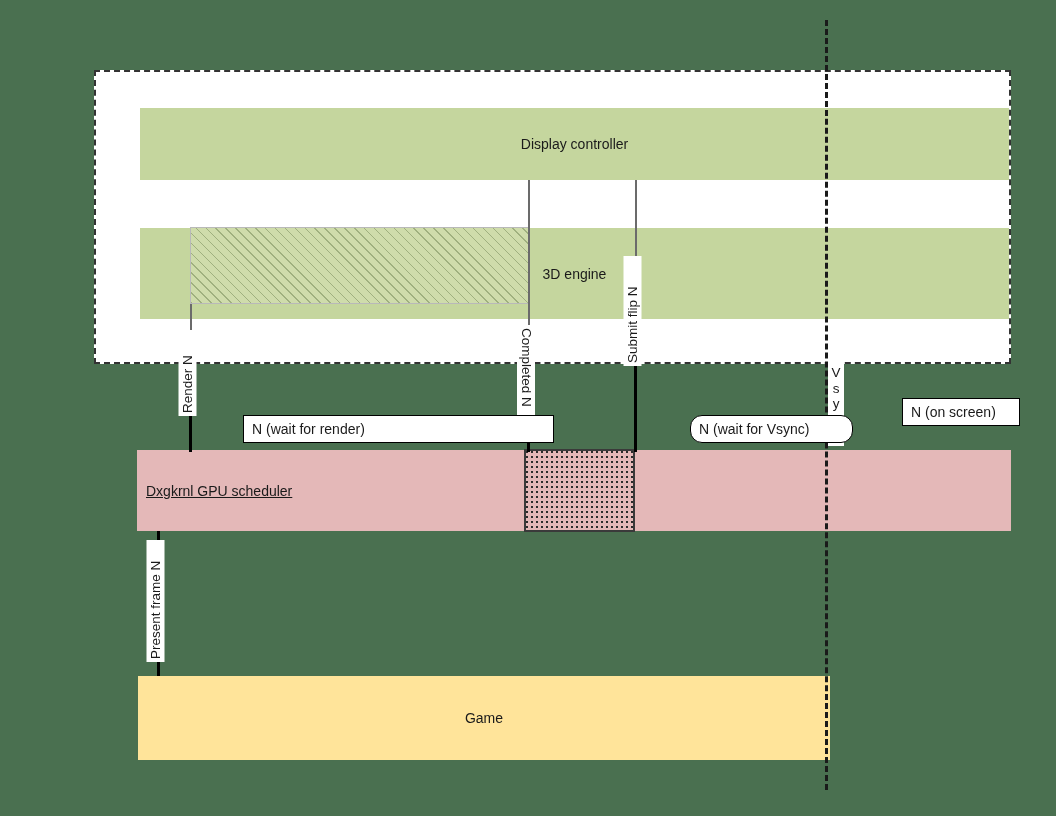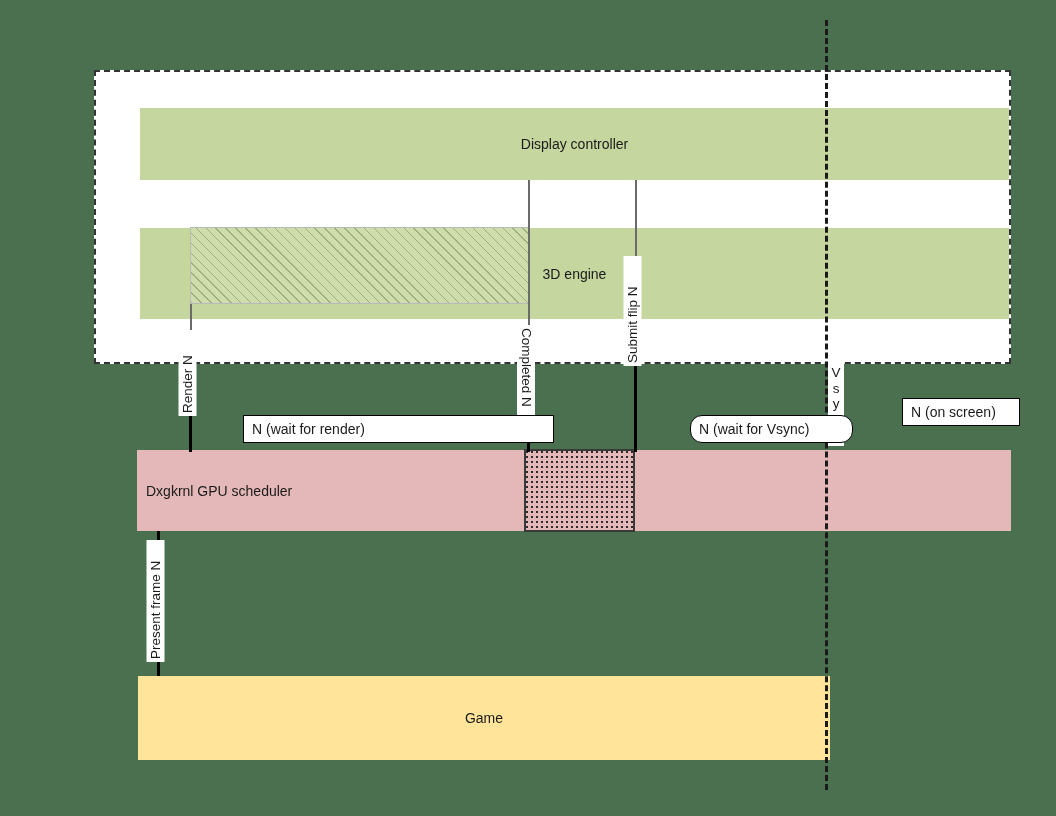--- a/index.html
+++ b/index.html
@@ -56,20 +56,21 @@
     background: #c5d69e;
   }
   .lane-sched {
     left: 137px;
     top: 450px;
     width: 874px;
     height: 81px;
     background: #e4b8b8;
     justify-content: flex-start;
     padding-left: 9px;
+    text-decoration: underline;
   }
   .lane-game {
     left: 138px;
     top: 676px;
     width: 692px;
     height: 84px;
     background: #ffe49a;
   }
 
   

